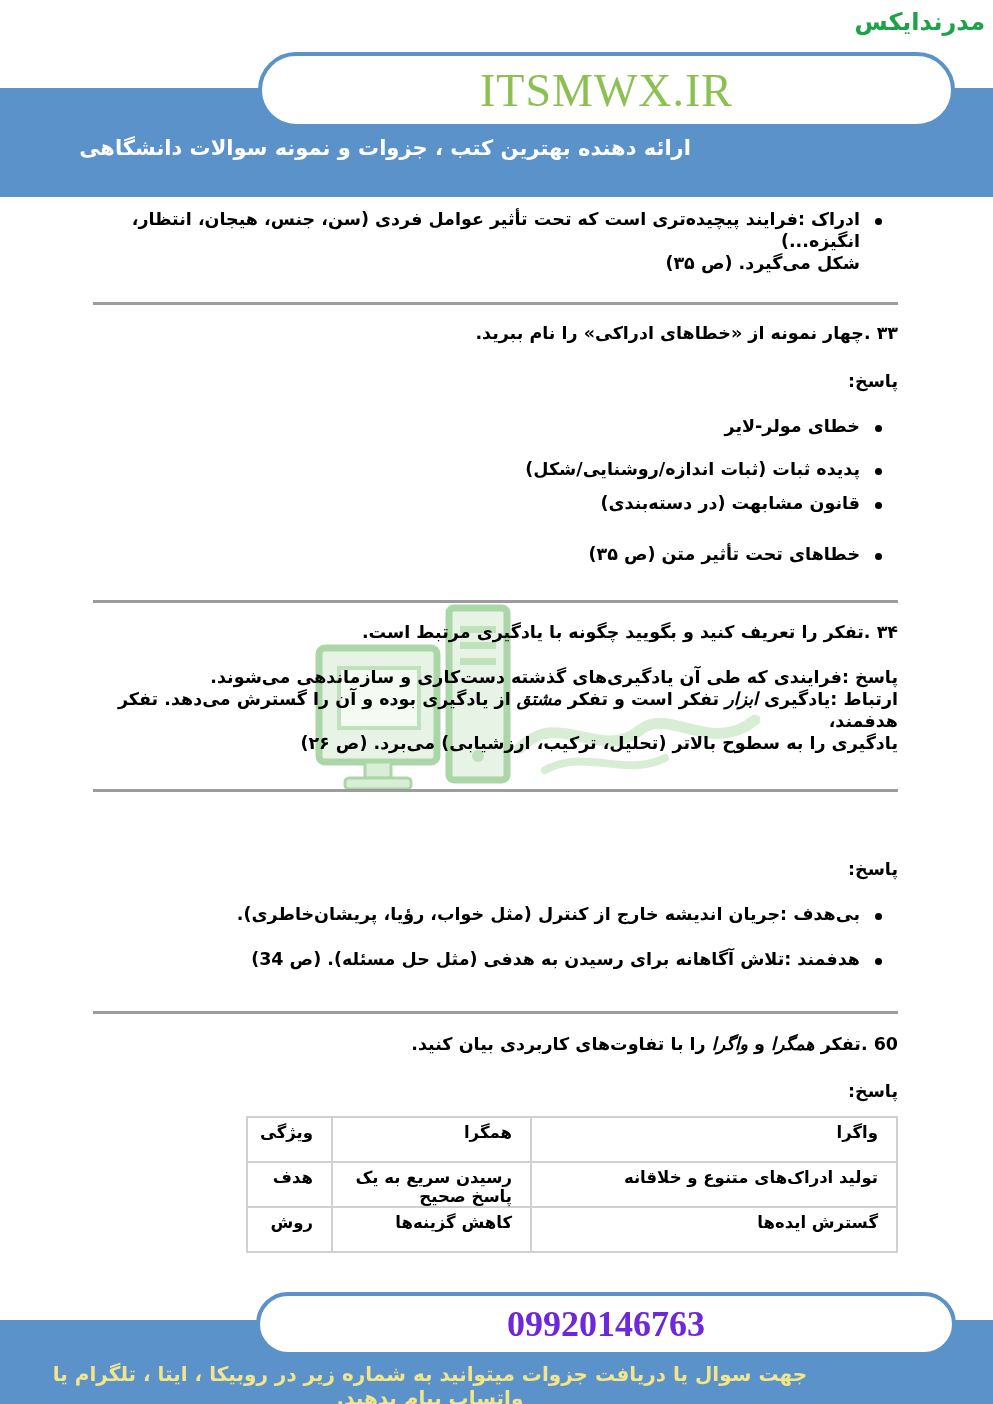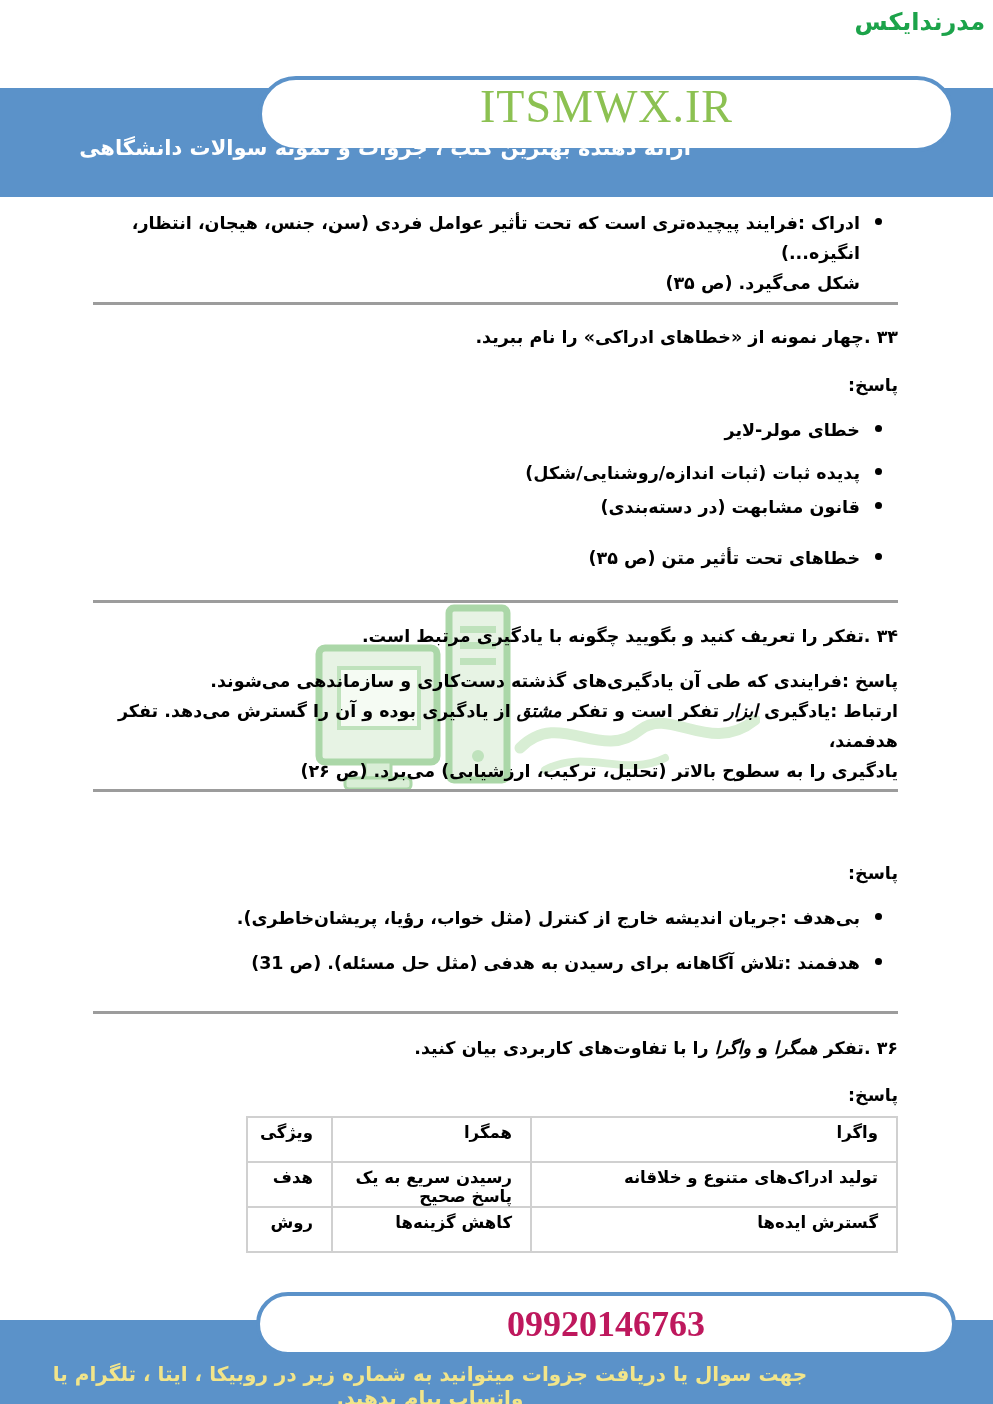--- a/index.html
+++ b/index.html
@@ -9,54 +9,54 @@
   }
   
   .logo-fa {
     position:absolute; top:8px; right:8px; z-index:4;
     color:#1ca34a; font-weight:bold; font-size:24px;
   }
   .band-top { position:absolute; top:88px; left:0; width:993px; height:109px; background:#5b92c9; z-index:1; }
   .pill-top {
     position:absolute; top:52px; left:258px; width:697px; height:76px; box-sizing:border-box;
     background:#ffffff; border:4px solid #5b92c9; border-radius:40px; z-index:3;
-    display:flex; justify-content:center;margin-top:24px;
+    display:flex; align-items:center; justify-content:center;
   }
   .site-name { font-family:"Liberation Serif", serif; font-size:46px; color:#8cc152; letter-spacing:1px; }
   .tagline {
     position:absolute; top:136px; left:40px; width:690px; z-index:3;
     text-align:center; color:#ffffff; font-weight:bold; font-size:21px;
   }
   
   .watermark { position:absolute; top:598px; left:295px; z-index:0; }
   
   .content { position:absolute; left:95px; top:0; width:803px; height:1404px; z-index:2; }
   .content > div { position:absolute; left:0; right:0; text-align:right; }
-  .txt { font-size:17.5px; font-weight:bold; color:#000; line-height:30px; }
+  .txt { font-size:17.5px; font-weight:bold; color:#000; line-height:22px; }
   .hr { position:absolute; left:-2px; width:805px; height:3px; background:#9c9c9c; }
   .li { position:absolute; right:38px !important; left:0; }
   .dot { position:absolute; right:-22px; top:10px; width:7px; height:7px; background:#000; border-radius:50%; }
   .it { font-style:italic; }
   .line { display:block; }
   
   .tblwrap { position:absolute; left:-2px; right:auto; width:650px; }
   table.cmp { border-collapse:collapse; width:650px; table-layout:fixed; }
   table.cmp td {
     border:2px solid #d0d0d0; height:45px; box-sizing:border-box;
     vertical-align:top; text-align:right; padding:5px 18px 0 4px;
     font-size:16.5px; font-weight:bold; color:#000;
   }
   
   .band-bottom { position:absolute; top:1320px; left:0; width:993px; height:84px; background:#5b92c9; z-index:1; }
   .pill-bottom {
     position:absolute; top:1292px; left:256px; width:700px; height:64px; box-sizing:border-box;
     background:#ffffff; border:4px solid #5b92c9; border-radius:34px; z-index:3;
     display:flex; align-items:center; justify-content:center;
   }
-  .phone { color:#be185d; font-family:"Liberation Serif", serif; font-weight:bold; font-size:36px; direction:ltr; }
+  .phone { color:#6d28d9; font-family:"Liberation Serif", serif; font-weight:bold; font-size:36px; direction:ltr; }
   .footer-note {
     position:absolute; top:1362px; left:30px; width:800px; z-index:3;
     text-align:center; color:#f2e58a; font-weight:bold; font-size:20px;
   }
 </style>
 </head>
 <body>
 
 <div class="page">
 
@@ -128,26 +128,26 @@
 
     <div class="hr" style="top:789px"></div>
 
     <div class="txt" style="top:858px">پاسخ:</div>
     <div class="li txt" style="top:903px">
       <span class="dot"></span>
       <span>بی‌هدف :جریان اندیشه خارج از کنترل (مثل خواب، رؤیا، پریشان‌خاطری).</span>
     </div>
     <div class="li txt" style="top:948px">
       <span class="dot"></span>
-      <span>هدفمند :تلاش آگاهانه برای رسیدن به هدفی (مثل حل مسئله). (ص 31)</span>
+      <span>هدفمند :تلاش آگاهانه برای رسیدن به هدفی (مثل حل مسئله). (ص 34)</span>
     </div>
 
     <div class="hr" style="top:1011px"></div>
 
-    <div class="txt" style="top:1033px"><span>۳۶ .تفکر </span><span class="it">همگرا</span><span> و </span><span class="it">واگرا</span><span> را با تفاوت‌های کاربردی بیان کنید.</span></div>
+    <div class="txt" style="top:1033px"><span>60 .تفکر </span><span class="it">همگرا</span><span> و </span><span class="it">واگرا</span><span> را با تفاوت‌های کاربردی بیان کنید.</span></div>
     <div class="txt" style="top:1080px">پاسخ:</div>
 
     <div class="tblwrap" style="top:1116px">
       <table class="cmp" dir="rtl">
         <colgroup>
             <col style="width:366px">
             <col style="width:199px">
             <col style="width:85px">
           </colgroup>
         <tbody>

